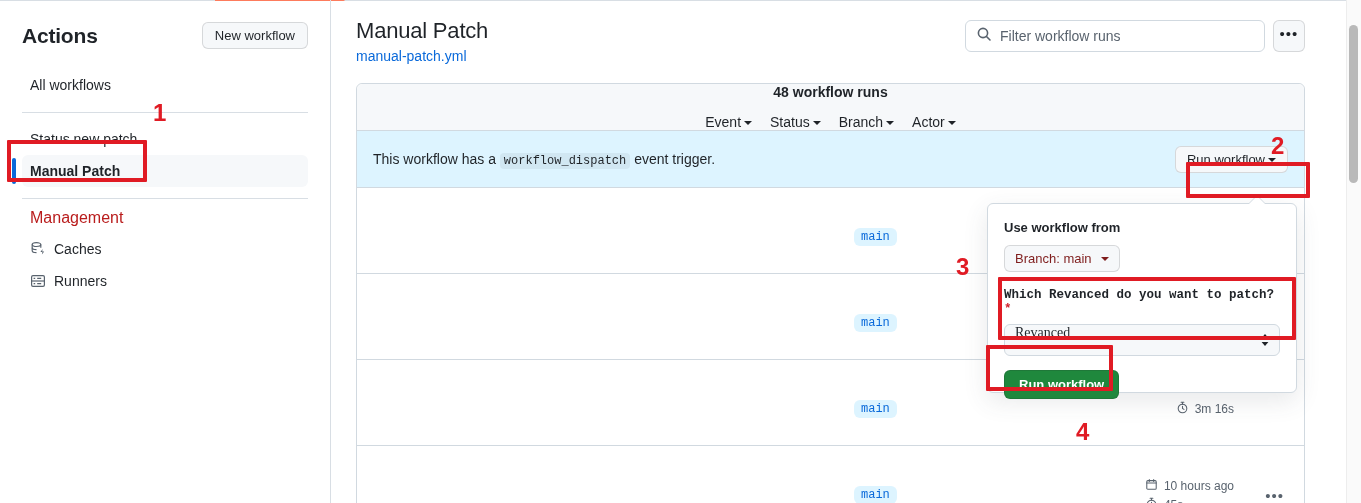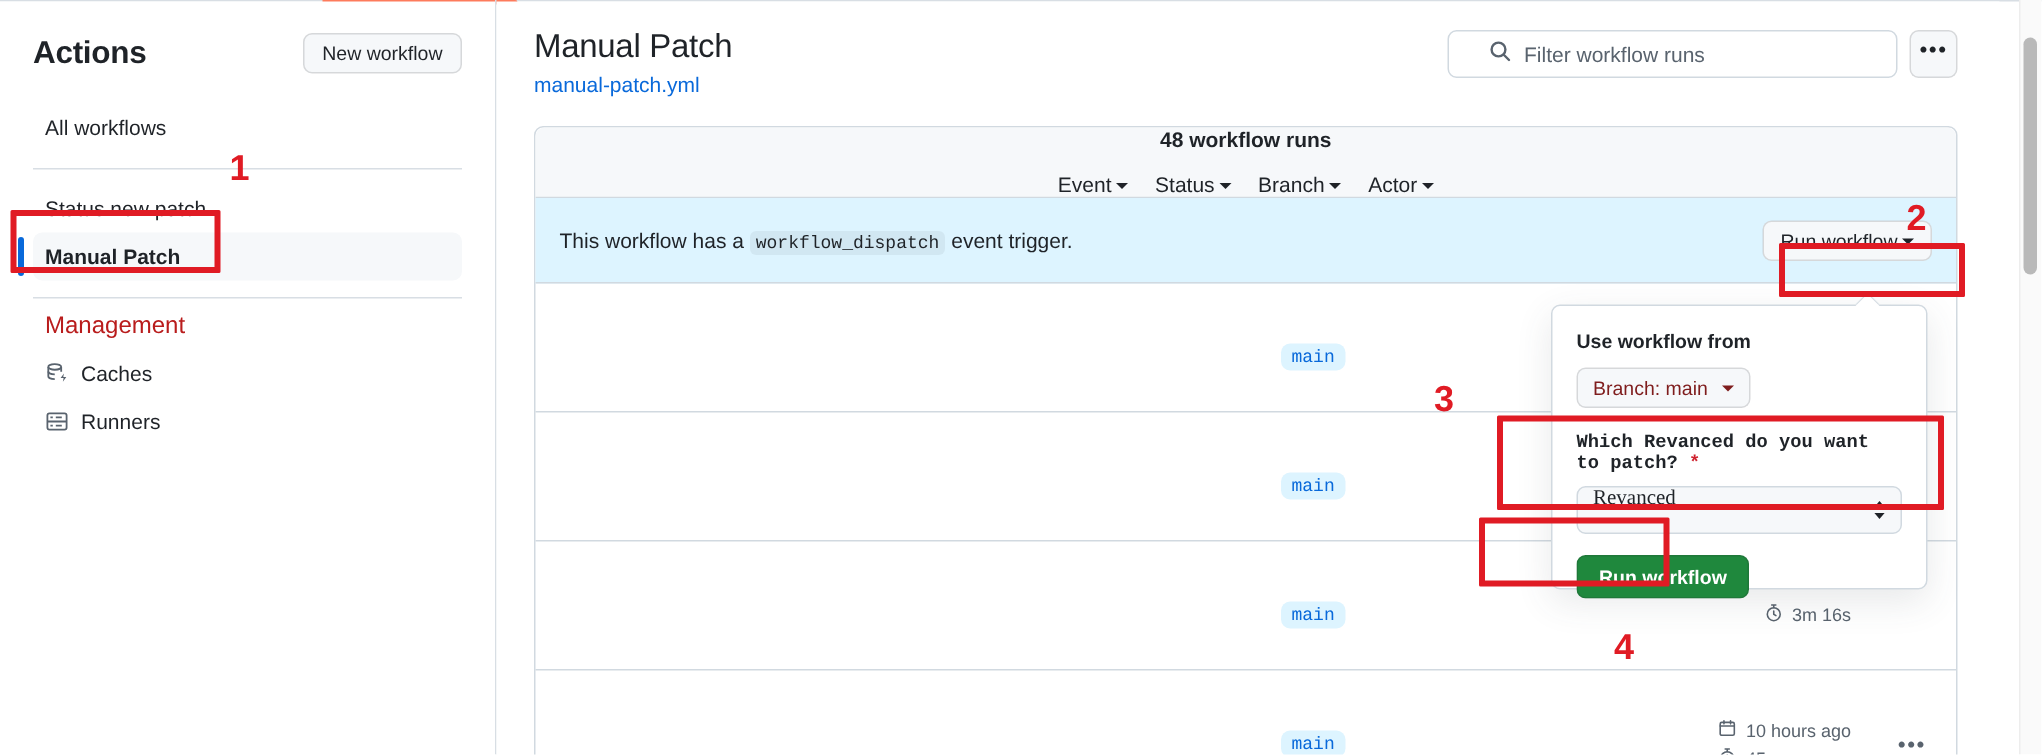--- a/index.html
+++ b/index.html
@@ -70,21 +70,21 @@
     position: absolute; left: 331px; top: 1px; width: 1002px; height: 502px;
     background: #ffffff; padding: 0 28px 0 25px;
   }
   .main-head { display: flex; justify-content: space-between; align-items: flex-start;
                padding-top: 16px; }
   .page-title { font-size: 22px; font-weight: 400; letter-spacing: -0.2px; line-height: 28px; }
   .yml-link { font-size: 14px; color: #0969da; text-decoration: none; display: inline-block; margin-top: 3px; }
   .head-right { display: flex; align-items: center; gap: 8px; margin-top: 3px; }
   .search-box {
     display: flex; align-items: center; gap: 8px;
-    width: 300px; height: 32px; padding: 0 26px;
+    width: 300px; height: 32px; padding: 0 10px;
     border: 1px solid #d1d9e0; border-radius: 6px; background: #fff;
   }
   .search-box input {
     border: none; outline: none; font-size: 14px; width: 100%;
     color: #1f2328; background: transparent;
     font-family: "Liberation Sans", sans-serif;
   }
   .search-box input::placeholder { color: #59636e; }
   .kebab-btn {
     width: 32px; height: 32px; border: 1px solid rgba(31,35,40,0.15);
@@ -142,24 +142,24 @@
     gap: 3px; font-size: 12px; color: #59636e;
   }
   .meta-line { display: flex; align-items: center; gap: 6px; }
   .row-kebab {
     position: absolute; right: 20px; color: #59636e; font-size: 15px;
     letter-spacing: 1px; cursor: pointer; line-height: 1;
   }
 
   
   .popover {
-    position: absolute; left: 987px; top: 203px; width: 251px; height: 190px;
+    position: absolute; left: 987px; top: 203px; width: 310px; height: 190px;
     background: #fff; border: 1px solid #d1d9e0; border-radius: 6px;
     box-shadow: 0 8px 24px rgba(66,74,83,0.12);
-    z-index: 20; padding: 16px; margin-left: 47px;
+    z-index: 20; padding: 16px;
   }
   .popover::before {
     content: ""; position: absolute; top: -8px; right: 31px;
     width: 0; height: 0; border-left: 8px solid transparent;
     border-right: 8px solid transparent; border-bottom: 8px solid #fff;
     filter: drop-shadow(0 -1px 0 #d1d9e0);
   }
   .pop-label { font-size: 13px; font-weight: 600; color: #1f2328; }
   .branch-select-btn {
     margin-top: 10px; display: inline-flex; align-items: center; gap: 6px;

